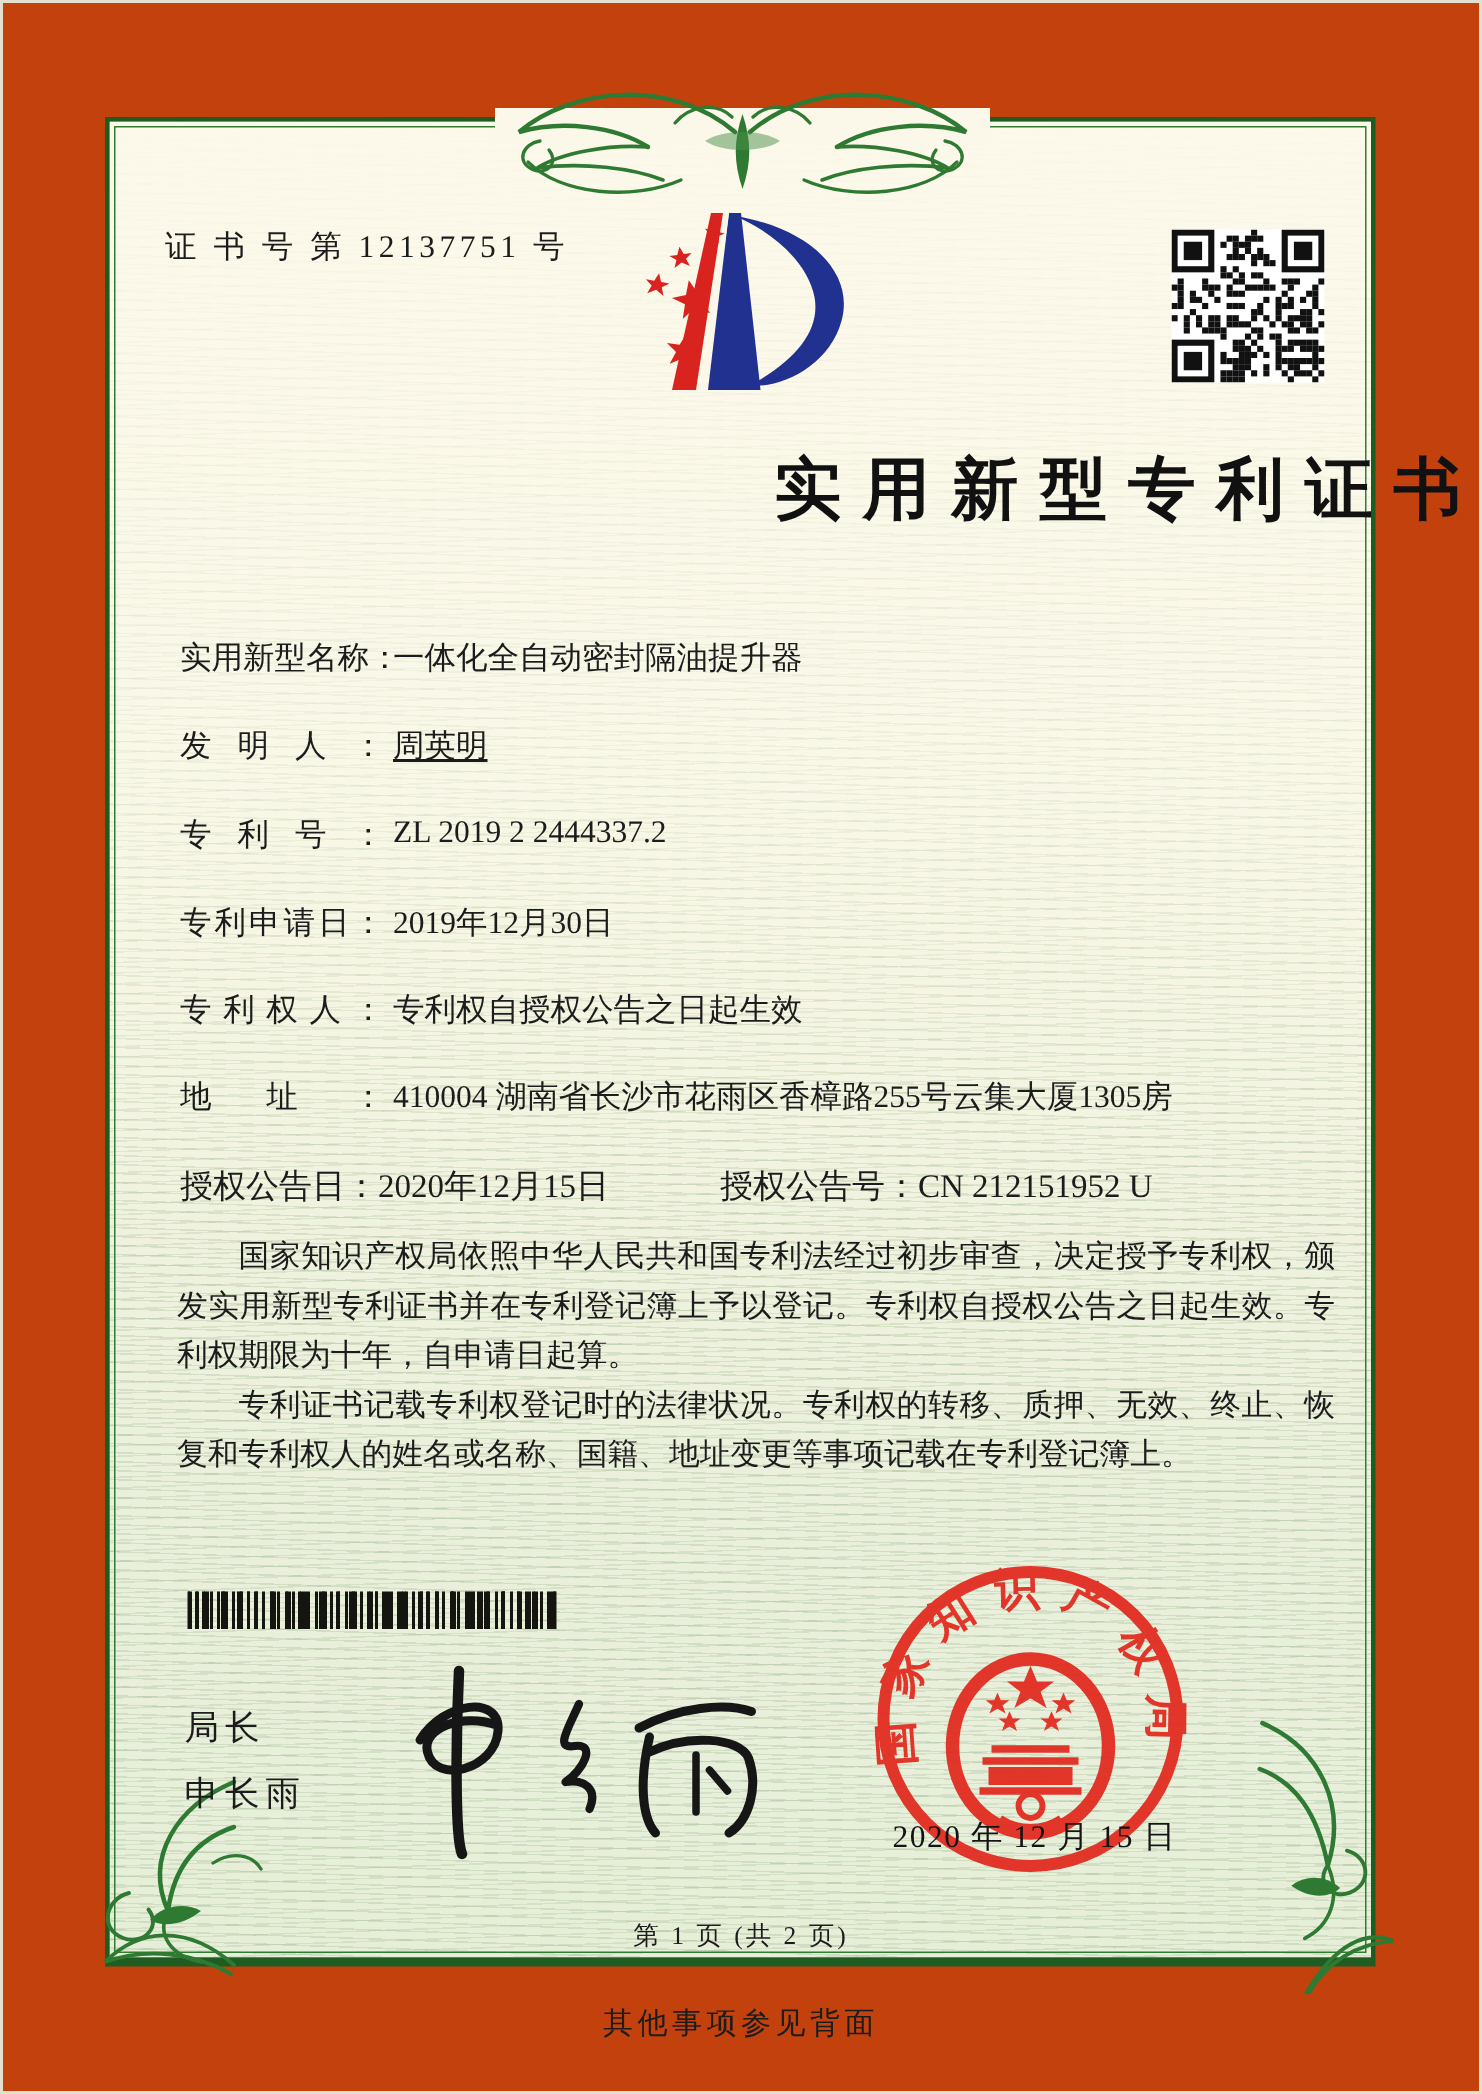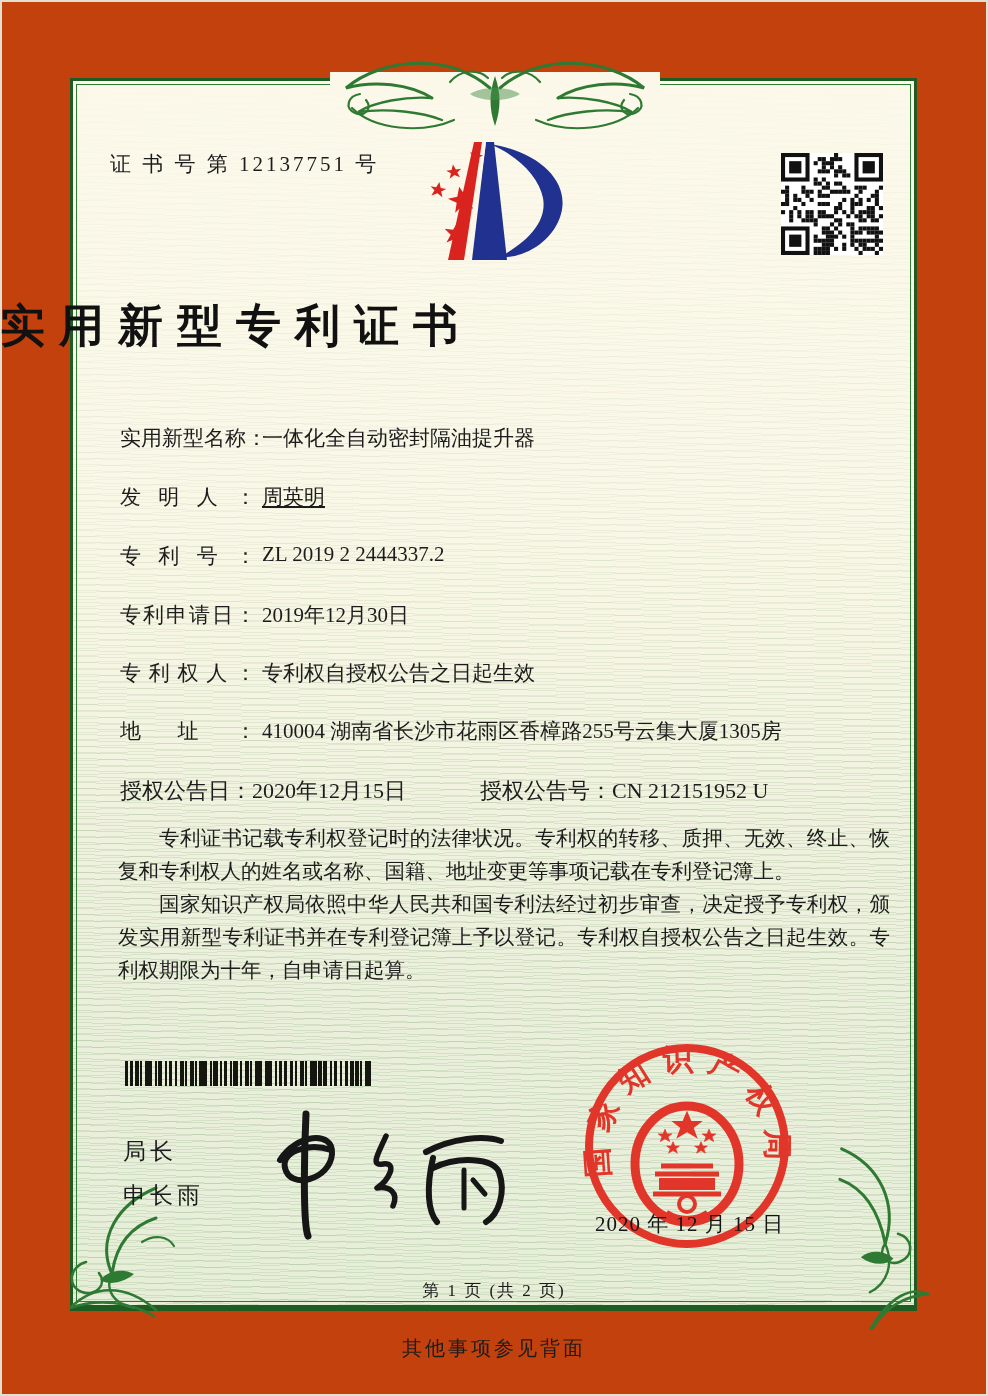--- a/index.html
+++ b/index.html
@@ -12,21 +12,21 @@
          background:
            linear-gradient(180deg, rgba(252,249,234,.95) 0%, rgba(252,249,234,.55) 34%, rgba(252,249,234,0) 62%),
            repeating-linear-gradient(2deg,  rgba(125,162,110,.22) 0 1px, rgba(0,0,0,0) 1px 6px),
            repeating-linear-gradient(178deg, rgba(125,162,110,.18) 0 1px, rgba(0,0,0,0) 1px 7px),
            linear-gradient(180deg,#fbf8e9 0%,#f4f4e1 45%,#e9efdb 80%,#e6eed8 100%);}
   .frame-inner{position:absolute;inset:3px;border:1px solid #2e7d32;}
   .orn{position:absolute;pointer-events:none;}
   .cert-no{position:absolute;left:110px;top:150px;font-size:21px;letter-spacing:3px;}
   .logo{position:absolute;left:412px;top:136px;width:165px;height:132px;}
   .qr{position:absolute;left:781px;top:153px;width:102px;height:102px;background:#fff;}
-  .title{position:absolute;left:0;top:296px;width:100%;text-align:left;
+  .title{position:absolute;left:0;top:296px;width:100%;text-align:right;
          font-size:45px;font-weight:bold;letter-spacing:14px;color:#111;}
   .frow{position:absolute;left:120px;width:780px;font-size:21px;white-space:nowrap;}
   .flabel{display:inline-block;width:136px;text-align:justify;text-align-last:justify;vertical-align:top;}
   .fval{margin-left:6px;}
   .grow{position:absolute;left:120px;width:780px;font-size:22px;white-space:nowrap;}
   .gpair2{margin-left:74px;}
   .paras{position:absolute;left:118px;top:822px;width:772px;font-size:20.5px;line-height:33px;text-align:justify;}
   .paras p{margin:0;text-indent:2em;}
   .barcode{position:absolute;left:125px;top:1061px;width:246px;height:25px;
      background-image:
@@ -347,22 +347,22 @@
     <span class="flabel">专利权人：</span><span class="fval">专利权自授权公告之日起生效</span>
   </div>
   <div class="frow" style="top:717px;">
     <span class="flabel">地址：</span><span class="fval">410004 湖南省长沙市花雨区香樟路255号云集大厦1305房</span>
   </div>
   <div class="grow" style="top:776px;">
     <span>授权公告日：</span><span>2020年12月15日</span><span class="gpair2">授权公告号：</span><span>CN 212151952 U</span>
   </div>
 
   <div class="paras">
+    <p>国家知识产权局依照中华人民共和国专利法经过初步审查，决定授予专利权，颁发实用新型专利证书并在专利登记簿上予以登记。专利权自授权公告之日起生效。专利权期限为十年，自申请日起算。</p>
     <p>专利证书记载专利权登记时的法律状况。专利权的转移、质押、无效、终止、恢复和专利权人的姓名或名称、国籍、地址变更等事项记载在专利登记簿上。</p>
-    <p>国家知识产权局依照中华人民共和国专利法经过初步审查，决定授予专利权，颁发实用新型专利证书并在专利登记簿上予以登记。专利权自授权公告之日起生效。专利权期限为十年，自申请日起算。</p>
   </div>
 
   <div class="barcode"></div>
 
   <div class="chief-label">局长</div>
   <div class="chief-name">申长雨</div>
 
   <div class="signature">
     <svg width="250" height="132" viewBox="0 0 250 132">
       <g fill="none" stroke="#161616" stroke-width="7" stroke-linecap="round" stroke-linejoin="round">

